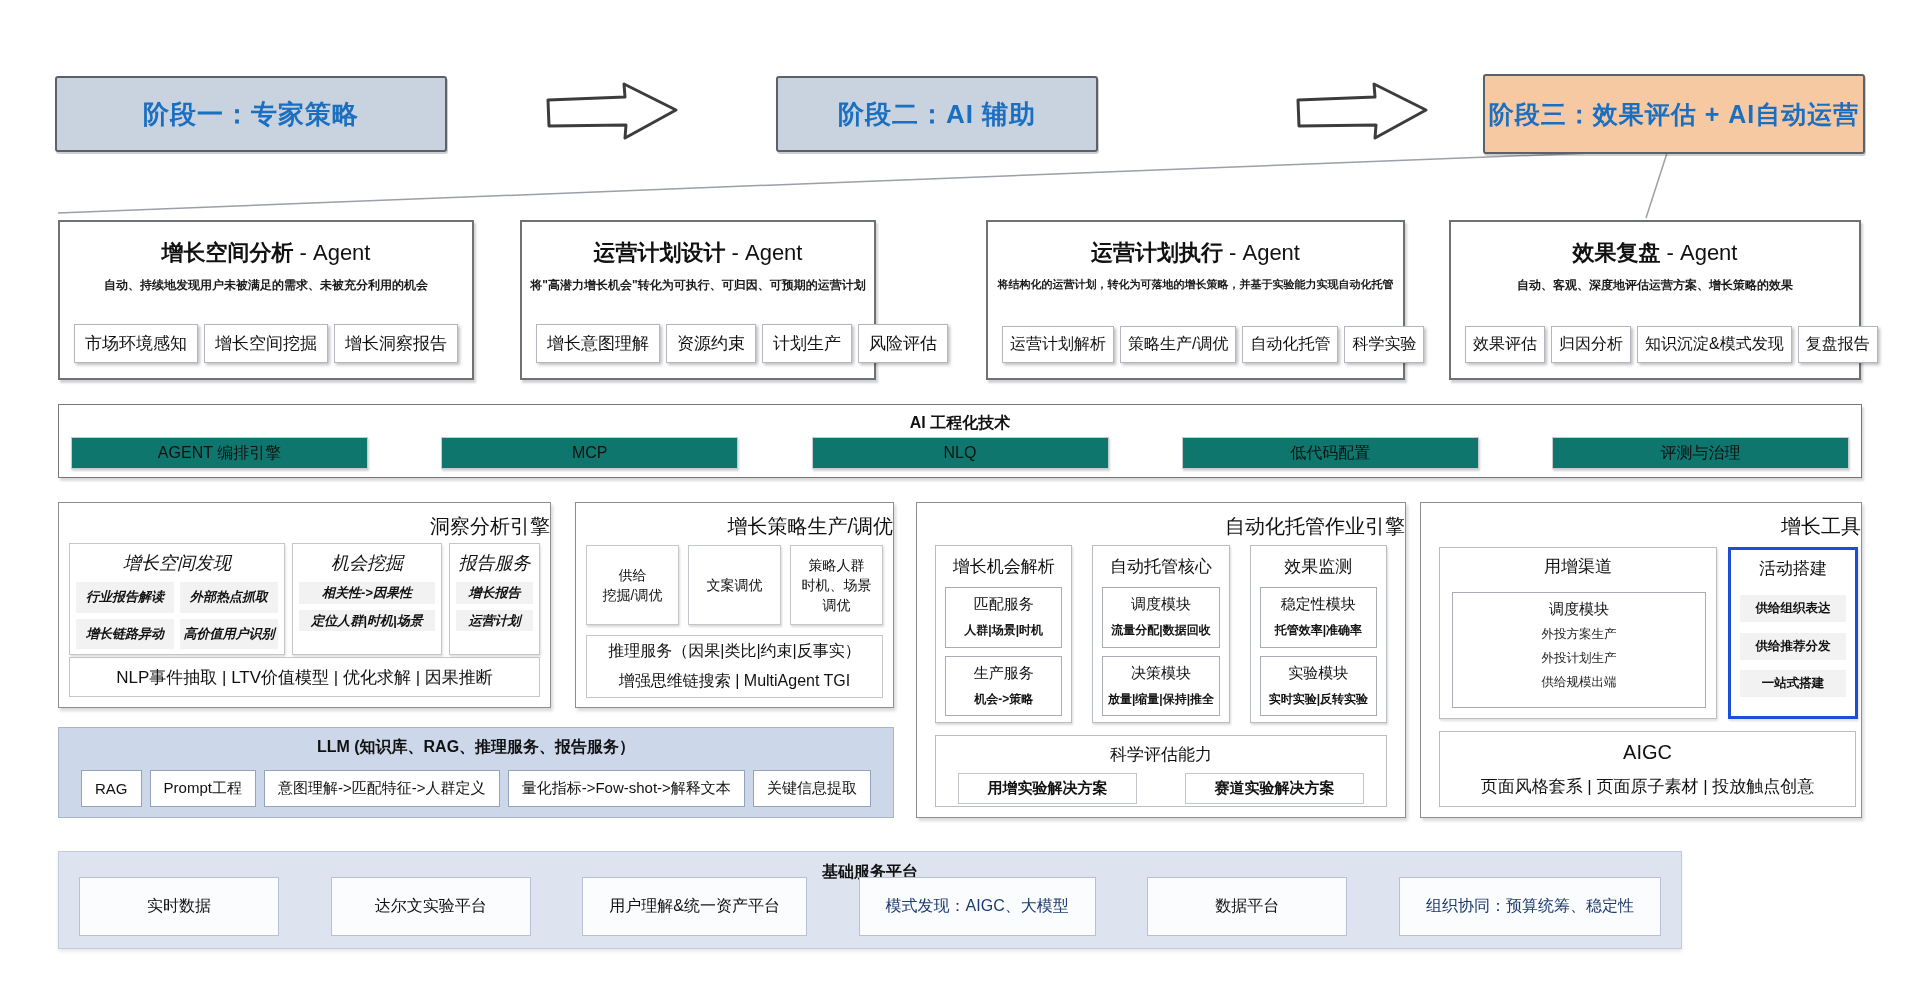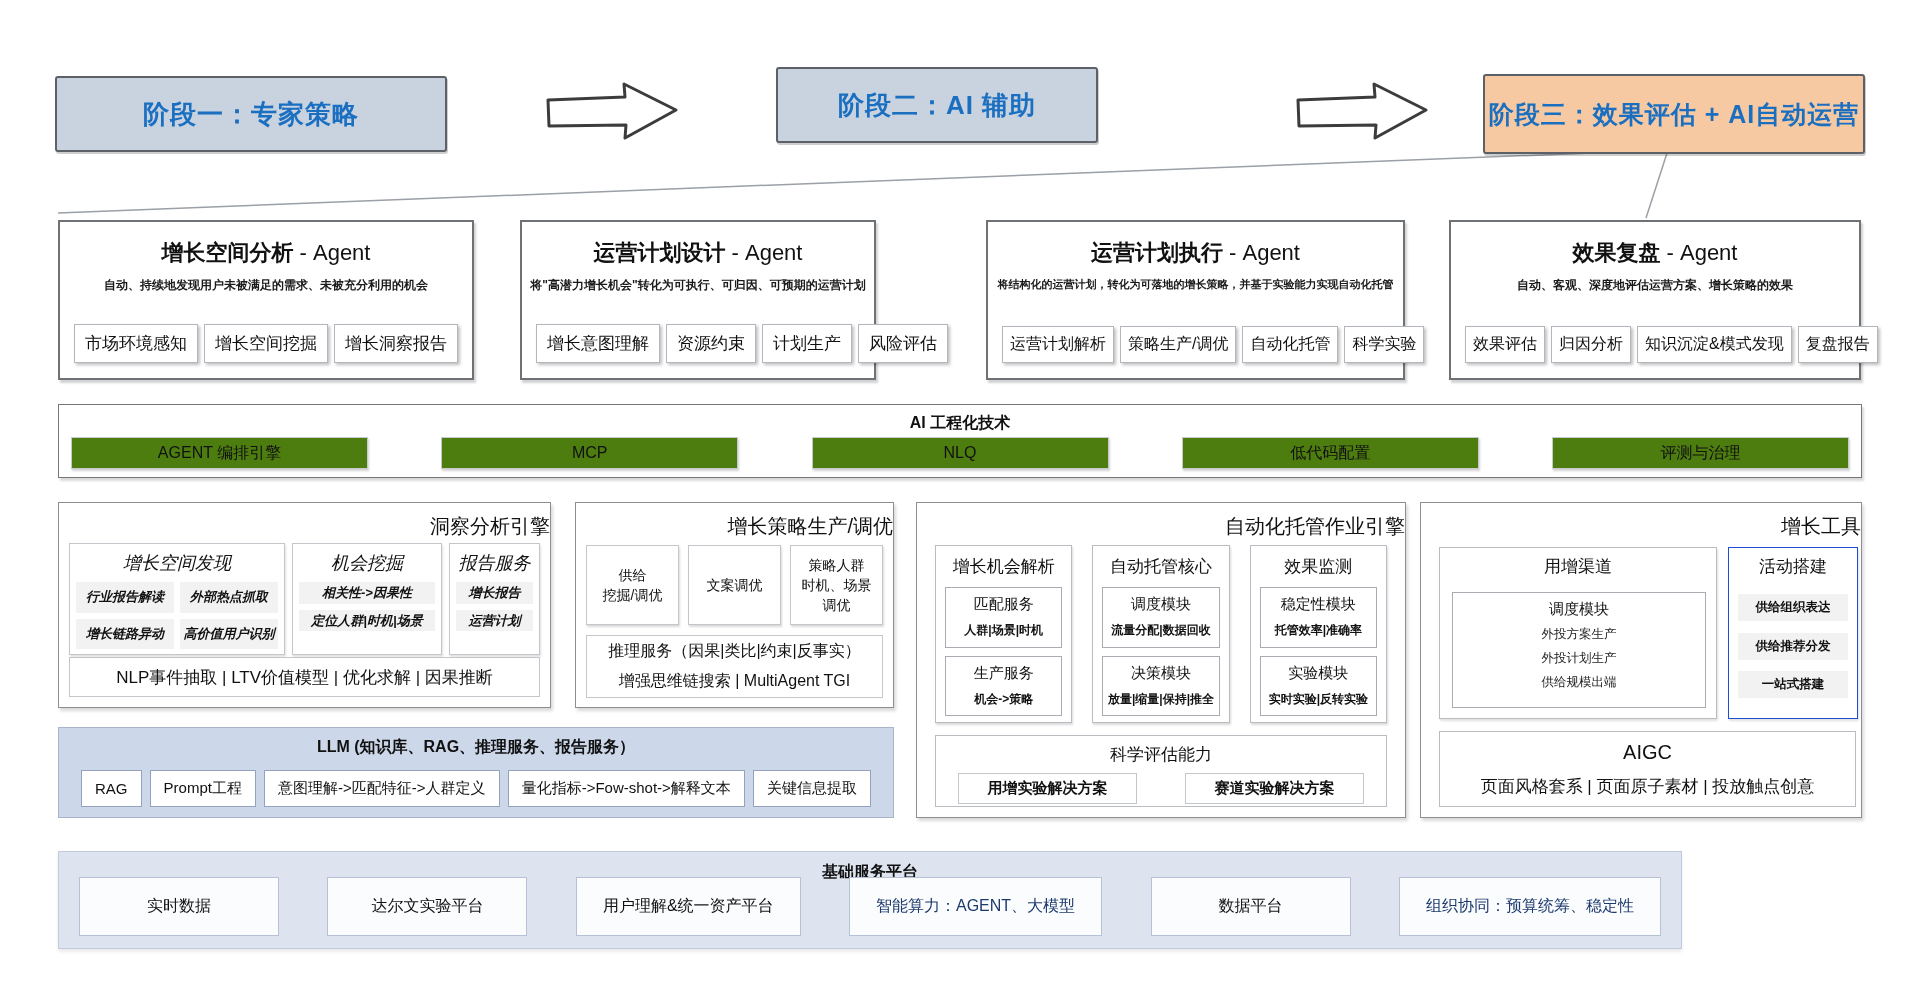--- a/index.html
+++ b/index.html
@@ -7,21 +7,21 @@
   #canvas{position:relative;width:1920px;height:984px;background:#fff;overflow:hidden;}
   svg.fan{position:absolute;left:0;top:0;pointer-events:none;}
 
   
   .stage{position:absolute;display:flex;align-items:center;justify-content:center;
     border:2.5px solid #5c6167;border-radius:3px;box-shadow:1px 2px 0 rgba(60,60,60,.25);
     font-size:26px;font-weight:bold;color:var(--accent-blue,#1b6fc0);letter-spacing:1px;}
   .stage.s12{background:var(--stage-fill,#c9d2df);}
   .stage.s3{background:var(--stage3-fill,#f6c9a3);}
   .st1{left:55px;top:76px;width:388px;height:72px;}
-  .st2{left:776px;top:67px;width:318px;height:72px;}
+  .st2{left:776px;top:76px;width:318px;height:72px;}
   .st3{left:1483px;top:74px;width:378px;height:76px;font-size:25px;}
   .arrow{position:absolute;}
 
   
   .agent{position:absolute;top:220px;height:160px;background:#fff;border:2px solid #6e7277;
     box-shadow:2px 3px 2px rgba(0,0,0,.18);display:flex;flex-direction:column;align-items:center;box-sizing:border-box;}
   .a1{left:58px;width:416px;} .a2{left:520px;width:356px;} .a3{left:986px;width:419px;} .a4{left:1449px;width:412px;}
   .agent-title{margin-top:16px;font-size:22px;font-weight:bold;}
   .agent-title .suffix{font-weight:normal;margin-left:6px;}
   .agent-sub{margin-top:9px;font-size:12px;font-weight:bold;color:#1a1a1a;white-space:nowrap;}
@@ -31,21 +31,21 @@
   .chip{background:#fff;border:1px solid #b3b7bd;box-shadow:2px 2px 3px rgba(0,0,0,.25);
     padding:7px 10px;font-size:17px;white-space:nowrap;display:flex;align-items:center;justify-content:center;}
   .a3 .chip,.a4 .chip{font-size:16px;padding:7px 7px;}
 
   
   .ai-row{position:absolute;left:58px;top:404px;width:1804px;height:74px;background:#fff;
     border:1.5px solid #73777c;box-shadow:2px 3px 2px rgba(0,0,0,.15);box-sizing:border-box;}
   .ai-title{text-align:center;margin-top:8px;font-size:16px;font-weight:bold;}
   .ai-chips{position:absolute;left:12px;right:12px;bottom:8px;display:flex;justify-content:space-between;}
   .ai-chip{width:295px;height:30px;border:1px solid #c6c9cd;box-shadow:1px 2px 2px rgba(0,0,0,.18);
-    display:flex;align-items:center;justify-content:center;font-size:16px;background:#4d7c0f;}
+    display:flex;align-items:center;justify-content:center;font-size:16px;background:#0f766e;}
 
   
   .engine{position:absolute;top:502px;background:#fff;border:1.5px solid #8b8f94;
     box-shadow:2px 3px 3px rgba(0,0,0,.15);box-sizing:border-box;}
   .engine-title{text-align:right;margin-top:10px;font-size:20px;font-weight:normal;}
   .e1{left:58px;width:493px;height:206px;}
   .e2{left:575px;width:319px;height:206px;}
   .e3{left:916px;width:490px;height:316px;}
   .e4{left:1420px;width:442px;height:316px;}
 
@@ -88,21 +88,21 @@
 
   
   .gt-channel{position:absolute;left:18px;top:44px;width:278px;height:172px;border:1px solid #b9bcc1;
     box-shadow:1px 2px 2px rgba(0,0,0,.12);box-sizing:border-box;}
   .gt-group-title{text-align:center;font-size:17px;font-weight:500;margin-top:7px;}
   .gt-modules{position:absolute;left:12px;right:10px;top:44px;bottom:10px;display:flex;gap:9px;}
   .gt-module{flex:1;border:1px solid #a9adb3;padding:7px 3px;text-align:center;box-sizing:border-box;}
   .gt-module-name{font-size:15px;font-weight:500;margin-bottom:6px;}
   .gt-line{font-size:12.5px;margin:7px 0;color:#222;}
   .gt-module.m2 .gt-line{margin:14px 0;}
-  .gt-activity{position:absolute;left:307px;top:44px;width:130px;height:172px;border:1px solid #1d4ed8;
+  .gt-activity{position:absolute;left:307px;top:44px;width:130px;height:172px;border:3px solid #1d4ed8;
     box-shadow:1px 2px 2px rgba(0,0,0,.12);display:flex;flex-direction:column;box-sizing:border-box;}
   .gt-activity-chips{flex:1;display:flex;flex-direction:column;justify-content:space-evenly;padding:4px 9px 8px;}
   .gachip{background:#f2f2f2;height:27px;display:flex;align-items:center;justify-content:center;
     font-size:12.5px;font-weight:600;}
   .gt-aigc{position:absolute;left:18px;right:5px;top:228px;height:74px;border:1px solid #b9bcc1;text-align:center;}
   .gt-aigc-title{font-size:20px;margin-top:9px;}
   .gt-aigc-line{font-size:17px;font-weight:500;margin-top:11px;}
 
   
   .llm{position:absolute;left:58px;top:727px;width:836px;height:91px;background:var(--llm-bg,#ccd7e9);
@@ -338,19 +338,19 @@
       <div class="lchip">关键信息提取</div>
     </div>
   </div>
 
   <div class="platform">
     <div class="platform-title">基础服务平台</div>
     <div class="platform-chips">
       <div class="pchip">实时数据</div>
       <div class="pchip">达尔文实验平台</div>
       <div class="pchip">用户理解&amp;统一资产平台</div>
-      <div class="pchip accent">智能算力：AGENT、大模型</div>
+      <div class="pchip accent">模式发现：AIGC、大模型</div>
       <div class="pchip">数据平台</div>
       <div class="pchip accent">组织协同：预算统筹、稳定性</div>
     </div>
   </div>
 
 </div>
 
 </body></html>

